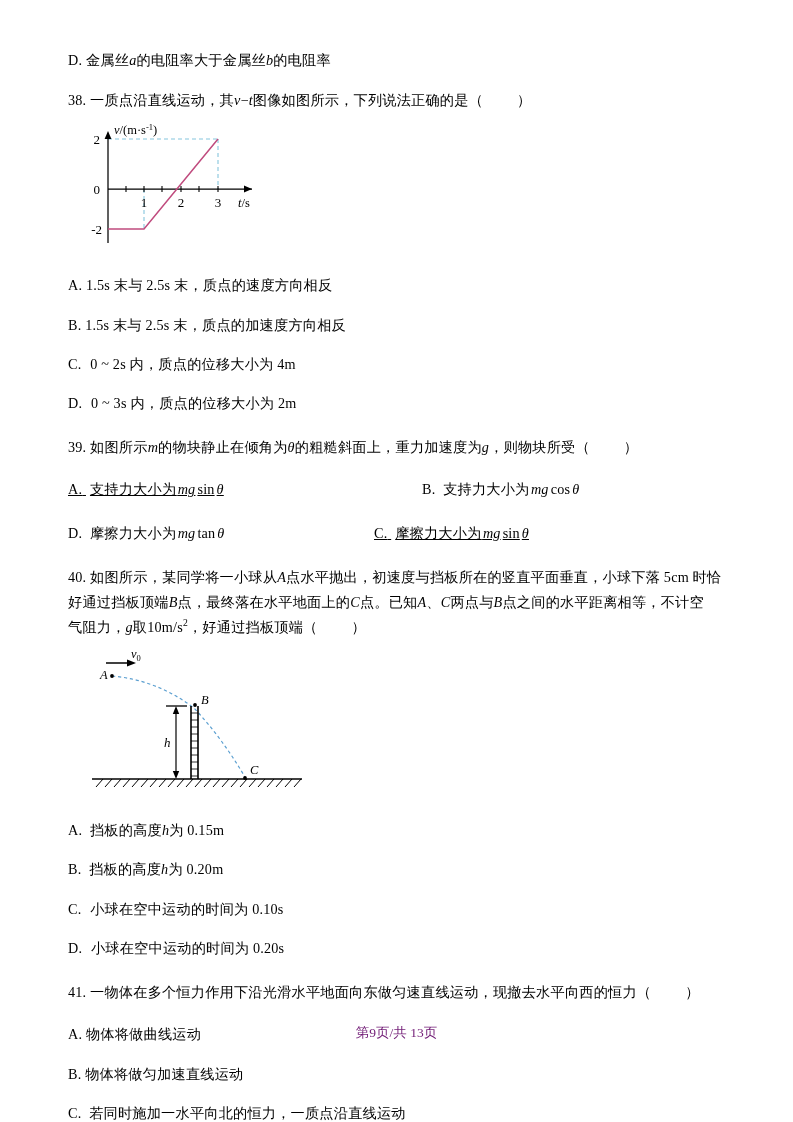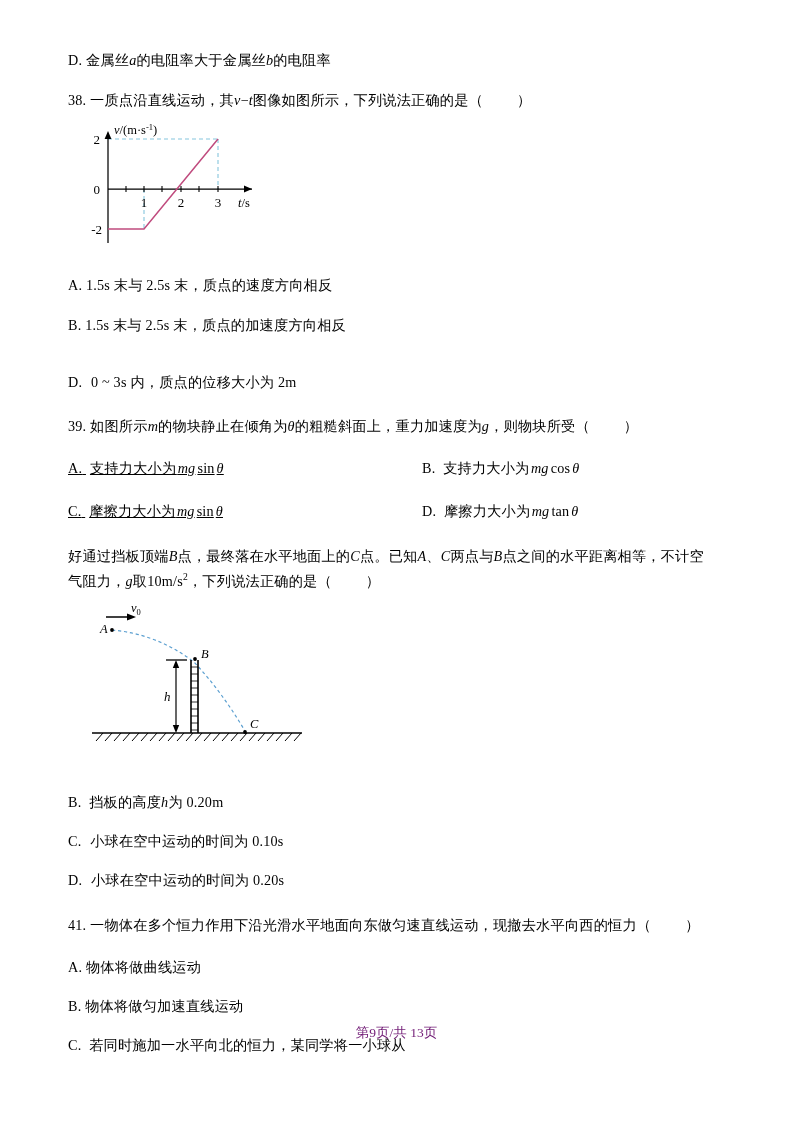--- a/index.html
+++ b/index.html
@@ -160,20 +160,24 @@
     <p class="qline opt">
       <span>A.</span>
       <span>1.5s 末与 2.5s 末，质点的速度方向相反</span>
     </p>
     <div class="gap-sm"></div>
     <p class="qline opt">
       <span>B.</span>
       <span>1.5s 末与 2.5s 末，质点的加速度方向相反</span>
     </p>
     <div class="gap-sm"></div>
+    <p class="qline opt">
+      <span>C.</span>
+      <span style="display:inline-block;width:5px"></span><span>0 ~ 2s 内，质点的位移大小为 4m</span>
+    </p>
     <div class="gap-sm"></div>
     <p class="qline opt">
       <span>D.</span>
       <span style="display:inline-block;width:5px"></span><span>0 ~ 3s 内，质点的位移大小为 2m</span>
     </p>
 
     <div class="gap-md"></div>
 
     <p class="qline stem">
       <span class="num">39.</span>
@@ -189,37 +193,41 @@
       </p>
       <p class="qline opt colB">
         <span>B.</span>
         <span style="display:inline-block;width:4px"></span><span>支持力大小为</span> <i class="v">mg</i><span class="mrm" style="padding-left:2px">cos</span><i class="v" style="padding-left:2px">θ</i>
       </p>
     </div>
 
     <div class="gap-md"></div>
 
     <div class="optrow">
+      <p class="qline opt colB">
+        <span>D.</span>
+        <span style="display:inline-block;width:4px"></span><span>摩擦力大小为</span> <i class="v">mg</i><span class="mrm" style="padding-left:2px">tan</span><i class="v" style="padding-left:2px">θ</i>
+      </p>
       <p class="qline opt colA">
         <span>C.</span>
         <span style="display:inline-block;width:4px"></span><span>摩擦力大小为</span> <i class="v">mg</i><span class="mrm" style="padding-left:2px">sin</span><i class="v" style="padding-left:2px">θ</i>
       </p>
-      <p class="qline opt colB">
-        <span>D.</span>
-        <span style="display:inline-block;width:4px"></span><span>摩擦力大小为</span> <i class="v">mg</i><span class="mrm" style="padding-left:2px">tan</span><i class="v" style="padding-left:2px">θ</i>
-      </p>
     </div>
 
     <div class="gap-md"></div>
 
     <p class="qline stem">
+      <span class="num">40.</span>
+      <span>如图所示，某同学将一小球从</span><i class="v">A</i><span>点水平抛出，初速度与挡板所在的竖直平面垂直，小球下落 5cm 时恰</span>
+    </p>
+    <p class="qline stem">
       <span>好通过挡板顶端</span><i class="v">B</i><span>点，最终落在水平地面上的</span><i class="v">C</i><span>点。已知</span><i class="v">A</i><span>、</span><i class="v">C</i><span>两点与</span><i class="v">B</i><span>点之间的水平距离相等，不计空</span>
     </p>
     <p class="qline stem">
-      <span>气阻力，</span><i class="v">g</i><span>取</span><span class="mrm">10m/s</span><sup class="sp">2</sup><span>，下列说法正确的是（</span><span style="display:inline-block;width:34px"></span><span>）</span>
+      <span>气阻力，</span><i class="v">g</i><span>取</span><span class="mrm">10m/s</span><sup class="sp">2</sup><span>，好通过挡板顶端（</span><span style="display:inline-block;width:34px"></span><span>）</span>
     </p>
 
     <div class="fig-proj">
       <svg width="230" height="150" viewBox="0 0 230 150">
 
         <path d="M 30 30 Q 75 34 112 62 Q 140 92 163 131" fill="none" stroke="#5b9fd0" stroke-width="1.2" stroke-dasharray="3.2,2.8"></path>
 
         <circle cx="30" cy="30" r="1.9" fill="#000"></circle>
         <text x="18" y="33" font-family="Liberation Serif, serif" font-size="12.5" font-style="italic">A</text>
 
@@ -285,20 +293,24 @@
           <line x1="212" y1="141" x2="219" y2="133"></line>
         </g>
 
         <circle cx="163" cy="132" r="1.9" fill="#000"></circle>
         <text x="168" y="128" font-family="Liberation Serif, serif" font-size="12.5" font-style="italic">C</text>
       </svg>
     </div>
 
     <div class="gap-sm"></div>
 
+    <p class="qline opt">
+      <span>A.</span>
+      <span style="display:inline-block;width:4px"></span><span>挡板的高度</span><i class="v">h</i><span>为 0.15m</span>
+    </p>
     <div class="gap-sm"></div>
     <p class="qline opt">
       <span>B.</span>
       <span style="display:inline-block;width:4px"></span><span>挡板的高度</span><i class="v">h</i><span>为 0.20m</span>
     </p>
     <div class="gap-sm"></div>
     <p class="qline opt">
       <span>C.</span>
       <span style="display:inline-block;width:5px"></span><span>小球在空中运动的时间为 0.10s</span>
     </p>
@@ -320,19 +332,19 @@
       <span>物体将做曲线运动</span>
     </p>
     <div class="gap-sm"></div>
     <p class="qline opt">
       <span>B.</span>
       <span>物体将做匀加速直线运动</span>
     </p>
     <div class="gap-sm"></div>
     <p class="qline opt">
       <span>C.</span>
-      <span style="display:inline-block;width:4px"></span><span>若同时施加一水平向北的恒力，某同学将一小球从</span>
+      <span style="display:inline-block;width:4px"></span><span>若同时施加一水平向北的恒力，一质点沿直线运动</span>
     </p>
 
   </div>
 
   <div class="footer">第9页/共 13页</div>
 </div>
 
 </body></html>

